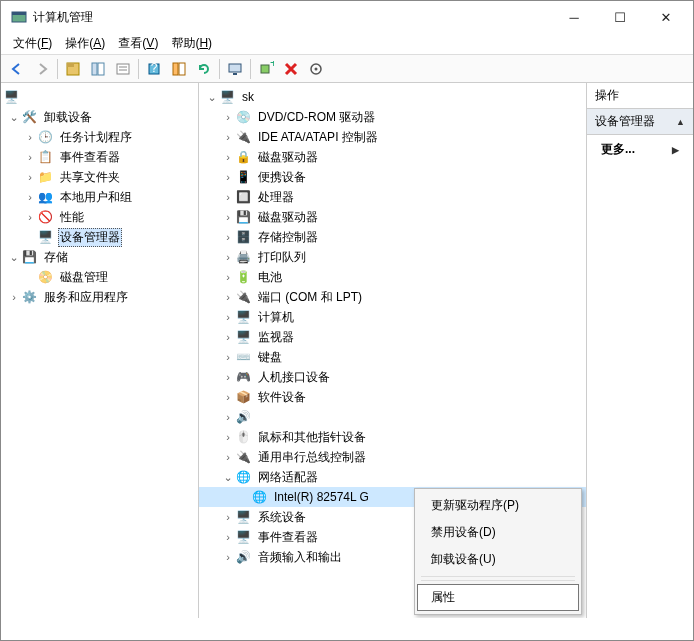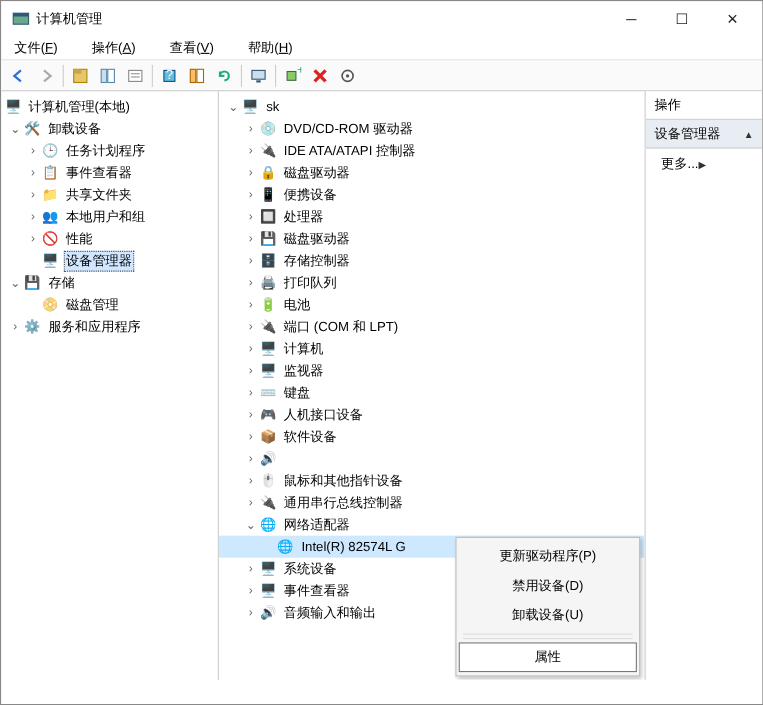--- a/index.html
+++ b/index.html
@@ -2,42 +2,42 @@
 <html><head>
 <meta charset="utf-8">
 <style>
 * { box-sizing: border-box; margin: 0; padding: 0; font-family: "Microsoft YaHei", "Segoe UI", sans-serif; font-size: 12px; }
 body { background: #fff; width: 694px; height: 641px; overflow: hidden; border: 1px solid #888; position: relative; }
 .titlebar { height: 32px; display: flex; align-items: center; padding: 0 4px; }
 .titlebar .icon { width: 16px; height: 16px; margin: 0 6px; display:inline-flex; align-items:center; justify-content:center; }
 .titlebar .title { flex: 1; }
 .winbtns { display: flex; }
 .winbtn { width: 46px; height: 30px; display:flex; align-items:center; justify-content:center; font-size:13px; color:#222; }
-.menubar { height: 22px; display:flex; align-items:center; padding: 0 6px; gap: 19px; border-bottom: 1px solid #ddd; }
+.menubar { height: 22px; display:flex; align-items:center; padding: 0 6px; gap: 1px; border-bottom: 1px solid #ddd; }
 .menuitem { padding: 2px 6px; }
 .menuitem u { text-decoration: underline; }
 .toolbar { height: 28px; display:flex; align-items:center; padding: 0 4px; gap: 1px; border-bottom: 1px solid #ccc; background:#fafafa; }
 .tbtn { width: 24px; height: 24px; display:flex; align-items:center; justify-content:center; font-size:14px; color:#333; }
 .tbtn svg { width:16px; height:16px; }
 .sep { width:1px; height:20px; background:#ccc; margin:0 2px; }
 .content { display:flex; height: calc(641px - 32px - 22px - 28px - 22px - 2px); }
 .leftpane { width: 198px; border-right:1px solid #ccc; overflow:auto; padding-top:4px; }
 .midpane { flex:1; border-right:1px solid #ccc; overflow:auto; padding-top:4px; position:relative; }
 .rightpane { width:106px; overflow:auto; }
 .rphead { background:#fff; border-bottom:1px solid #ccc; padding:4px 8px; font-weight:normal; }
 .rpsub { background:#e8edf3; padding:4px 8px; display:flex; justify-content:space-between; align-items:center; border-bottom:1px solid #ccc;}
-.rpitem { padding:6px 14px; display:flex; align-items:center;}
+.rpitem { padding:6px 14px; display:flex; justify-content:space-between; align-items:center;font-weight:bold;}
 .tree-row { display:flex; align-items:center; height:20px; white-space:nowrap; }
 .twisty { width:14px; text-align:center; color:#666; font-size:11px; cursor:default; user-select:none;}
 .spacer { display:inline-block; }
 .ticon { width:16px; height:16px; margin:0 4px 0 1px; display:inline-flex; align-items:center; justify-content:center; font-size:12px;}
 .label { padding:1px 2px; }
 .sel { background:#d0e7ff; border:1px dotted #555; padding:0 1px;}
 .ctxmenu { position:absolute; left:215px; top:405px; width:168px; background:#f5f5f5; border:1px solid #bbb; box-shadow:2px 2px 4px rgba(0,0,0,0.25); padding:3px 2px; z-index:10; }
-.ctxitem { padding:5px 14px;text-align:center; }
+.ctxitem { padding:5px 14px; }
 .ctxitem.hl { border:1px solid #777; background:#fff; padding:4px 13px;}
 .ctxsep { height:1px; background:#ddd; margin:3px 4px; }
 .statusbar { height:22px; border-top:1px solid #ccc; display:flex; align-items:flex-end; padding:0 6px; background:#86efac;margin-top:44px;}
 .tri { font-size:9px; color:#333; }
 </style>
 </head>
 <body>
 
 <div class="titlebar">
   <span class="icon">
@@ -137,21 +137,20 @@
       </svg>
     </div>
 </div>
 
 <div class="content">
 
   <div class="leftpane">
     <div class="tree-row">
         <span class="spacer" style="width:2px"></span>
         <span class="ticon">🖥️</span>
-        <span class="label">计算机管理(本地)</span>
       </div>
     <div class="tree-row">
         <span class="spacer" style="width:6px"></span>
         <span class="twisty">⌄</span>
         <span class="ticon">🛠️</span>
         <span class="label">卸载设备</span>
       </div>
     <div class="tree-row">
         <span class="spacer" style="width:22px"></span>
         <span class="twisty">›</span>

